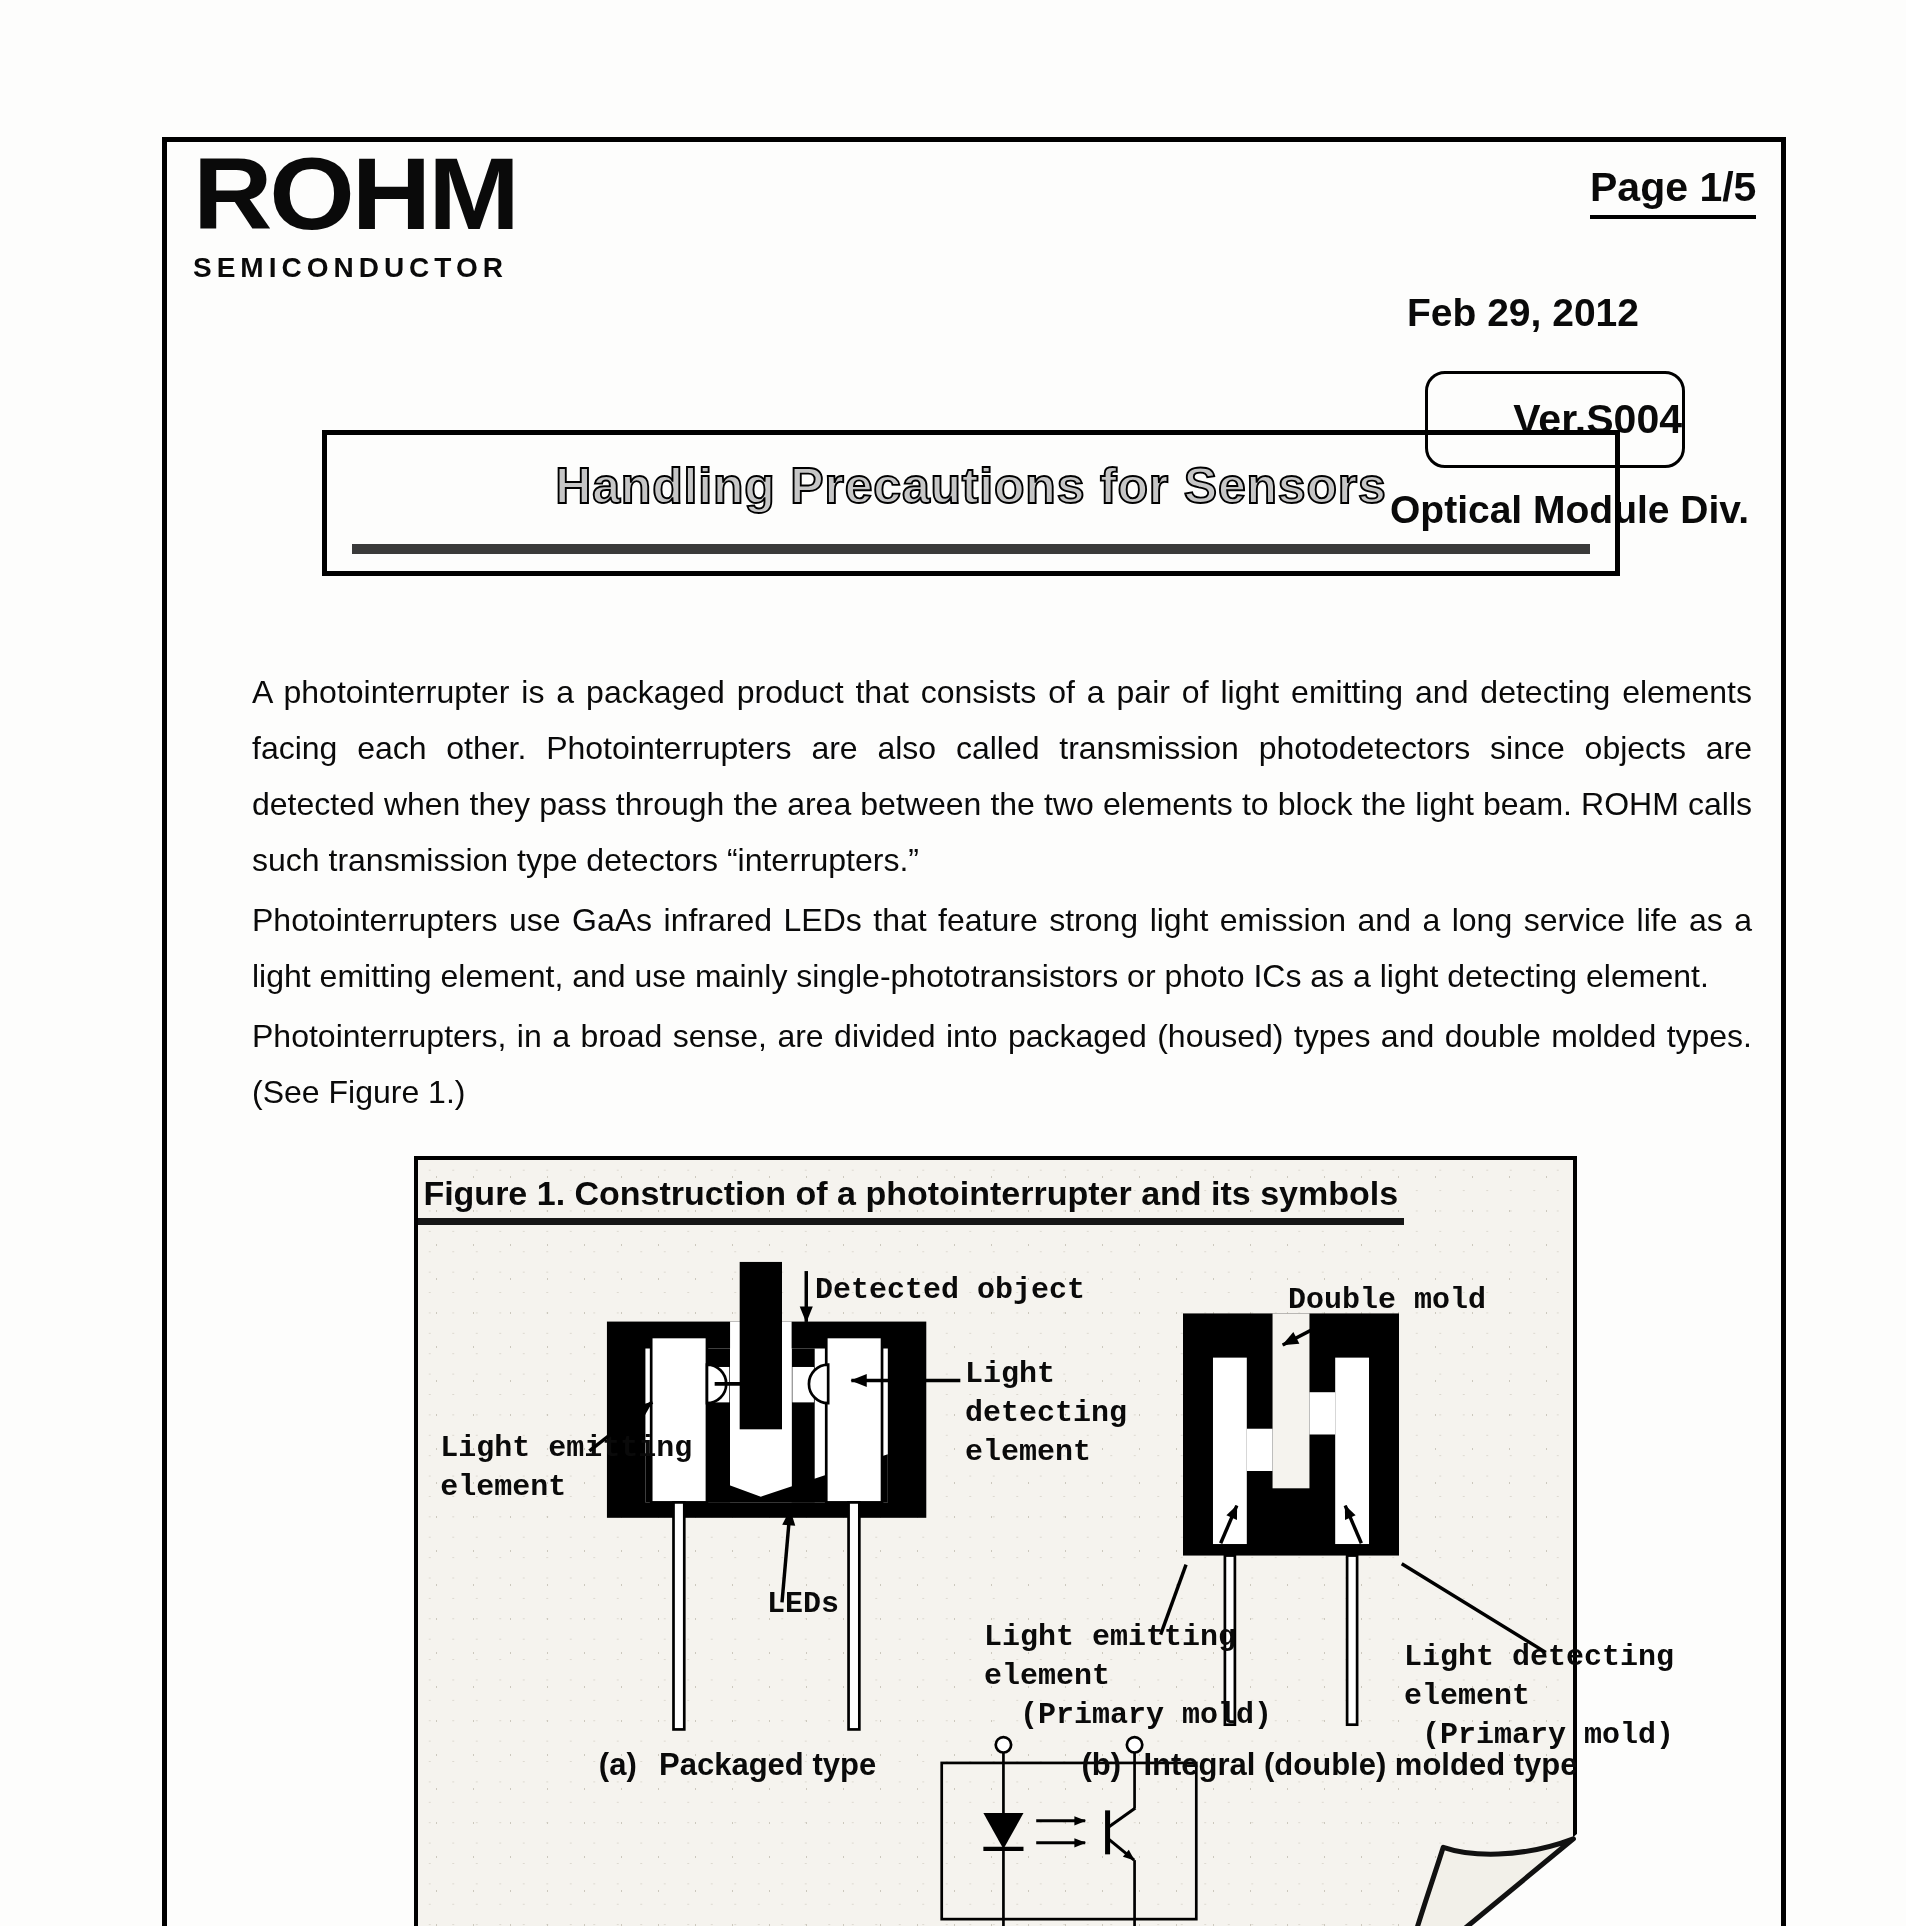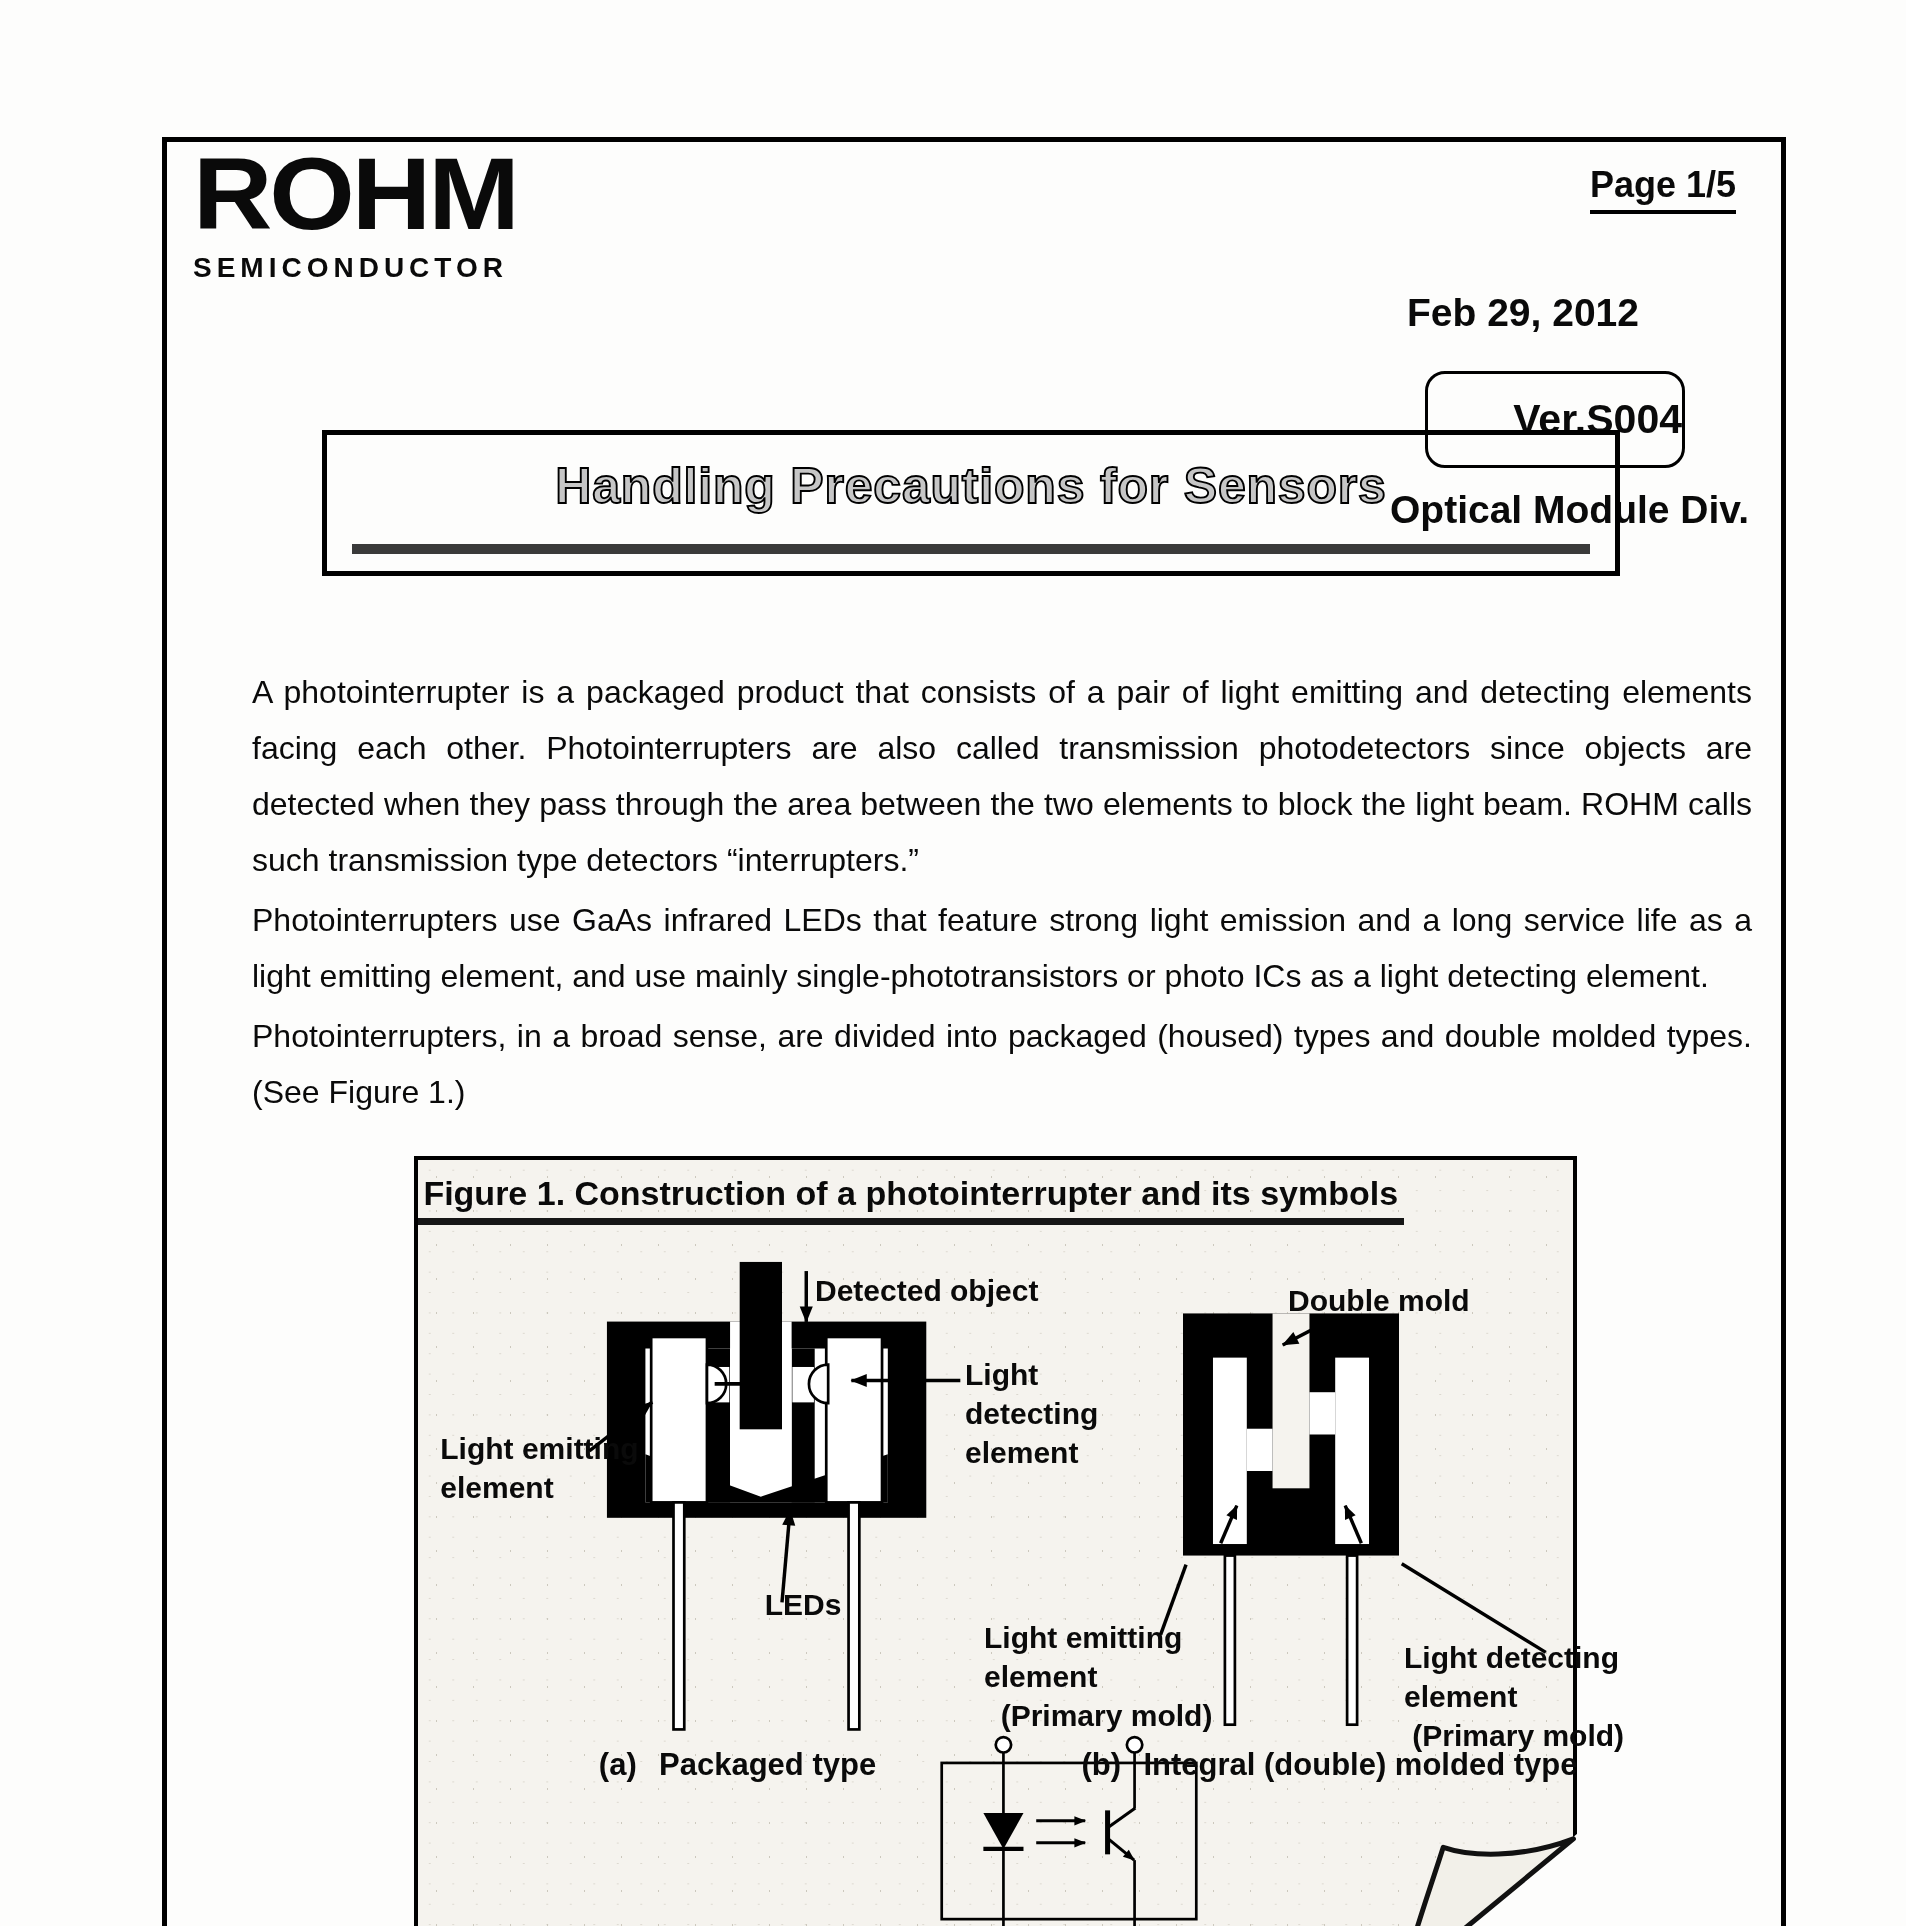--- a/index.html
+++ b/index.html
@@ -6,21 +6,21 @@
   .page{position:relative;width:1907px;height:2680px;background:#fdfdfc;
         font-family:"Liberation Sans", sans-serif;color:#0a0a0a;overflow:hidden;}
   .frame{position:absolute;left:162px;top:137px;width:1624px;height:2402px;
          border:5.4px solid #000;box-sizing:border-box;}
   
   .logo{position:absolute;left:193px;top:153px;}
   .brand{font-size:110px;font-weight:700;letter-spacing:-3.1px;line-height:89px;
          transform:scaleY(0.92);transform-origin:top left;}
   .brand-sub{font-size:28px;font-weight:700;letter-spacing:5px;margin-top:10px;}
   
-  .pagenum{position:absolute;left:1590px;top:164px;font-size:36px;font-weight:700;
+  .pagenum{position:absolute;left:1590px;top:164px;font-size:41px;font-weight:700;
            border-bottom:4.6px solid #000;padding-bottom:3.9px;}
   .date{position:absolute;left:1407px;top:291px;font-size:39px;font-weight:700;}
   .verbox{position:absolute;left:1425px;top:371px;width:260px;height:97px;
           border:3.9px solid #000;border-radius:20px;box-sizing:border-box;
           display:flex;align-items:center;justify-content:flex-end;
           font-size:41px;font-weight:700;}
   .division{position:absolute;left:1390px;top:488px;font-size:39px;font-weight:700;}
   
   .titlebox{position:absolute;left:322px;top:430px;width:1298px;height:146px;
             border:5.4px solid #000;box-sizing:border-box;}
@@ -35,21 +35,21 @@
   
   .figure{position:absolute;left:414px;top:1156px;width:1163px;height:832px;
           border:4.6px solid #000;box-sizing:border-box;background-color:#f5f3ee;
           background-image:radial-gradient(circle,#ccc8bd 0.8px,transparent 1px),
                            radial-gradient(circle,#dcd8cf 0.6px,transparent 0.8px);
           background-size:37px 34px,23.5px 20.4px;}
   .fig-title-row{position:absolute;left:0;right:0;top:14px;}
   .fig-title{display:inline-block;font-size:34px;font-weight:700;
              border-bottom:7px solid #161616;padding:0 5.4px 5.4px 5.4px;}
   .fig-label{position:absolute;font-size:30px;font-weight:700;line-height:39px;
-             white-space:pre;}
+             white-space:pre;font-family:Liberation Mono, monospace;}
   .fig-caption{position:absolute;font-size:31px;font-weight:700;text-align:center;}
   .cap-gap{display:inline-block;width:22.3px;}
   .dsvg{position:absolute;}
   #overlay{position:absolute;left:0;top:0;width:1154px;height:823px;}
   #curl{position:absolute;right:-4.6px;bottom:-4.6px;width:231px;height:208px;}
 </style>
 </head>
 <body>
 
 <div class="page">

